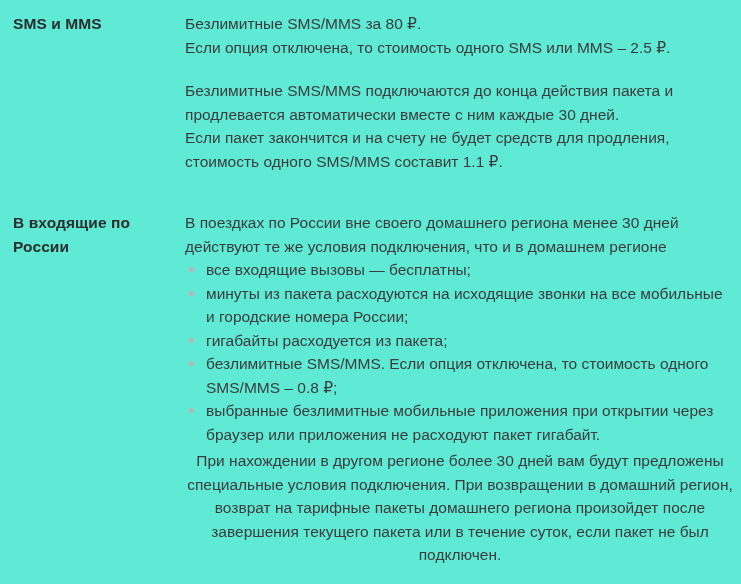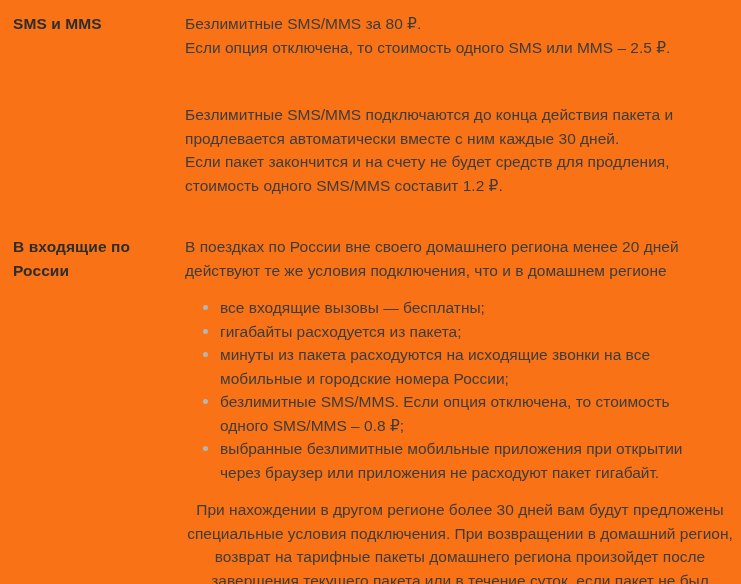--- a/index.html
+++ b/index.html
@@ -7,21 +7,21 @@
     padding: 0;
     background: #ffffff;
   }
   .page {
     position: relative;
     width: 741px;
     height: 584px;
     overflow: hidden;
     box-sizing: border-box;
     padding: 12px 6px 0 13px;
-    background: #f97316;
+    background: #5eead4;
     font-family: "Liberation Sans", "DejaVu Sans", sans-serif;
     font-size: 15.5px;
     line-height: 23.5px;
     color: #3c3c3c;
   }
   .section {
     display: flex;
     align-items: flex-start;
   }
   .section + .section {
@@ -32,25 +32,25 @@
     flex: 0 0 172px;
     font-weight: bold;
     color: #2d2d2d;
     letter-spacing: 0.1px;
   }
   .section-body {
     flex: 1 1 auto;
     max-width: 552px;
   }
   .block + .block {
-    margin-top: 44px;
+    margin-top: 20px;
   }
   .conditions-list {
     list-style: none;
-    margin: 14px;
+    margin: 0;
     padding: 0;
   }
   .conditions-list li {
     position: relative;
     padding-left: 21px;
   }
   .conditions-list li .bullet-dot {
     position: absolute;
     left: 4px;
     top: 9px;
@@ -71,41 +71,41 @@
 
   <div class="section">
     <div class="section-label">SMS и MMS</div>
     <div class="section-body">
       <div class="block">
         <div>Безлимитные SMS/MMS за 80 ₽.</div>
         <div>Если опция отключена, то стоимость одного SMS или MMS – 2.5 ₽.</div>
       </div>
       <div class="block">
         <div>Безлимитные SMS/MMS подключаются до конца действия пакета и продлевается автоматически вместе с ним каждые 30 дней.</div>
-        <div>Если пакет закончится и на счету не будет средств для продления, стоимость одного SMS/MMS составит 1.2 ₽.</div>
+        <div>Если пакет закончится и на счету не будет средств для продления, стоимость одного SMS/MMS составит 1.1 ₽.</div>
       </div>
     </div>
   </div>
 
   <div class="section">
     <div class="section-label">В входящие по России</div>
     <div class="section-body">
-      <div class="intro">В поездках по России вне своего домашнего региона менее 20 дней действуют те же условия подключения, что и в домашнем регионе</div>
+      <div class="intro">В поездках по России вне своего домашнего региона менее 30 дней действуют те же условия подключения, что и в домашнем регионе</div>
       <ul class="conditions-list">
         <li>
           <span class="bullet-dot"></span>
           <span>все входящие вызовы — бесплатны;</span>
         </li>
         <li>
           <span class="bullet-dot"></span>
-          <span>гигабайты расходуется из пакета;</span>
+          <span>минуты из пакета расходуются на исходящие звонки на все мобильные и городские номера России;</span>
         </li>
         <li>
           <span class="bullet-dot"></span>
-          <span>минуты из пакета расходуются на исходящие звонки на все мобильные и городские номера России;</span>
+          <span>гигабайты расходуется из пакета;</span>
         </li>
         <li>
           <span class="bullet-dot"></span>
           <span>безлимитные SMS/MMS. Если опция отключена, то стоимость одного SMS/MMS – 0.8 ₽;</span>
         </li>
         <li>
           <span class="bullet-dot"></span>
           <span>выбранные безлимитные мобильные приложения при открытии через браузер или приложения не расходуют пакет гигабайт.</span>
         </li>
       </ul>

